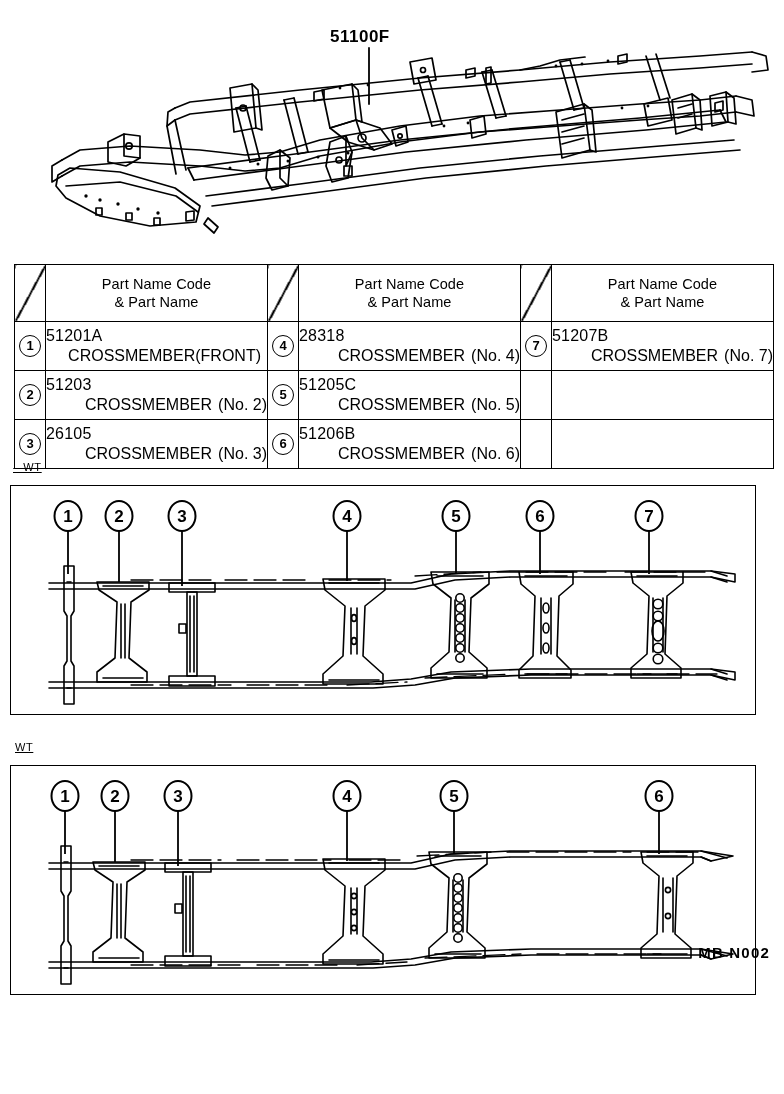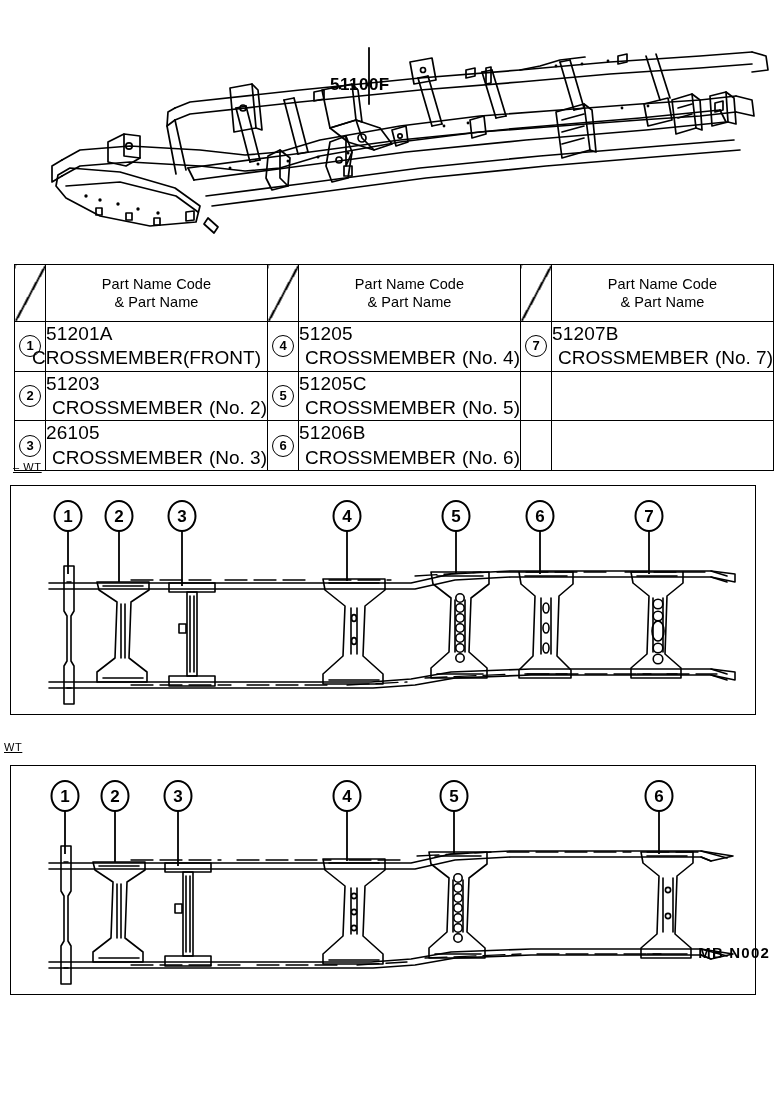--- a/index.html
+++ b/index.html
@@ -22,21 +22,20 @@
     left: 0; top: 0;
     width: 784px; height: 250px;
   }
   #main-part-label {
     position: absolute;
     left: 330px; top: 27px;
     font-size: 17px;
     font-weight: bold;
     letter-spacing: 0.5px;
     white-space: nowrap;
-    margin-top: 48px;
   }
 
   
   #parts-table-wrap {
     position: absolute;
     left: 14px; top: 264px;
     width: 754px;
   }
   table.parts-table {
     border-collapse: collapse;
@@ -80,42 +79,42 @@
     line-height: 19px;
     border: 1.6px solid #000;
     border-radius: 50%;
     font-size: 13px;
     text-align: center;
     font-weight: bold;
   }
   .name-cell {
     height: 48px;
     padding: 2px 3px 2px 5px;
-    font-size: 19px;
+    font-size: 16px;
     line-height: 1.28;
   }
   .pname-row {
     display: flex;
     justify-content: flex-end;
     align-items: baseline;
     white-space: nowrap;
   }
   .pname-row .pn-suffix { padding-left: 6px; }
   .code-line { letter-spacing: 0.2px; }
   .blank-cell { height: 48px; }
 
   
   .section-label {
     position: absolute;
     font-size: 11px;
     letter-spacing: 0.6px;
     text-decoration: underline;
   }
   #label-nonwt { left: 13px; top: 461px; }
-  #label-wt    { left: 4px; top: 741px; }
+  #label-wt    { left: 15px; top: 741px; }
 
   
   .diagram-panel {
     position: absolute;
     border: 1.6px solid #000;
     background: #fff;
   }
   #panel-nonwt { left: 10px; top: 485px;  width: 744px; height: 228px; }
   #panel-wt    { left: 10px; top: 765px;  width: 744px; height: 228px; }
   .panel-svg { display: block; width: 100%; height: 100%; }
@@ -293,21 +292,21 @@
           <div class="code-line">51201A</div>
           <div class="pname-row">
             <span>CROSSMEMBER(FRONT)</span>
             <span class="pn-suffix"></span>
           </div>
         </td>
         <td class="num-cell">
           <span class="circ-num">4</span>
         </td>
         <td class="name-cell">
-          <div class="code-line">51205</div>
+          <div class="code-line">28318</div>
           <div class="pname-row">
             <span>CROSSMEMBER</span>
             <span class="pn-suffix">(No. 4)</span>
           </div>
         </td>
         <td class="num-cell">
           <span class="circ-num">7</span>
         </td>
         <td class="name-cell">
           <div class="code-line">51207B</div>

